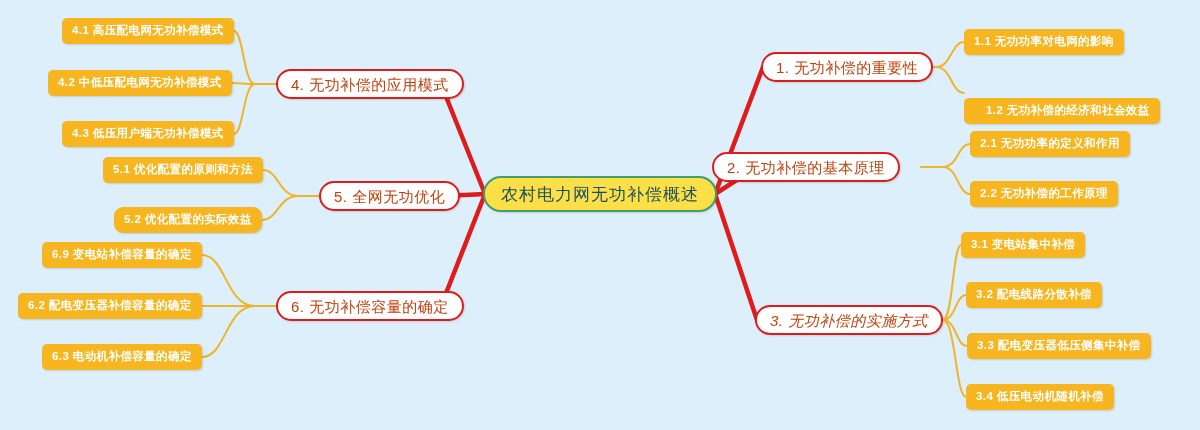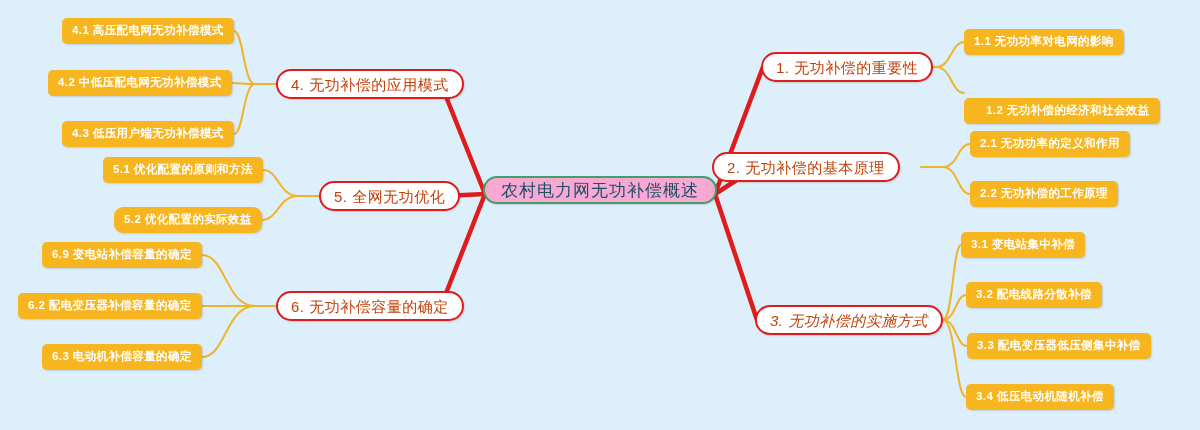--- a/index.html
+++ b/index.html
@@ -33,27 +33,27 @@
     box-sizing: border-box;
     display: flex;
     align-items: center;
     justify-content: center;
     white-space: nowrap;
     line-height: 1;
   }
   
   .node-root {
     border: 2px solid #41a06a;
-    background: #f9a8d4;
+    background: #fde047;
     border-radius: 18px;
     color: #1b4f63;
     font-size: 17px;
     letter-spacing: 1px;
     padding: 0 16px;
-    height: 28px;
+    height: 36px;
     box-shadow: 1px 1px 2px rgba(0,0,0,0.12);
   }
   
   .node-branch {
     border: 2px solid #e01b1b;
     background: #ffffff;
     border-radius: 16px;
     color: #c2410c;
     font-size: 15px;
     letter-spacing: 0.5px;

